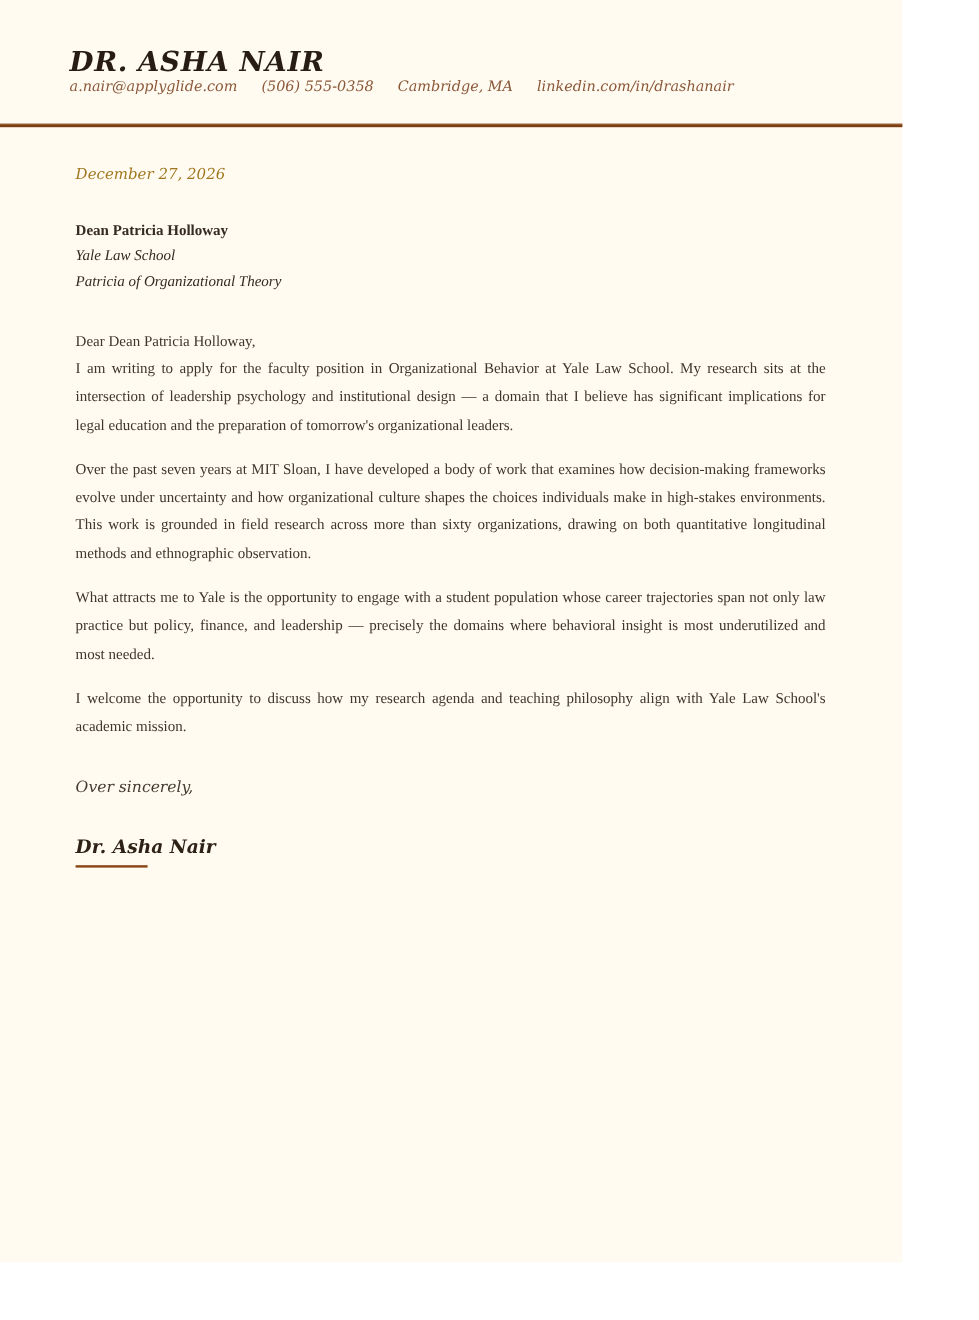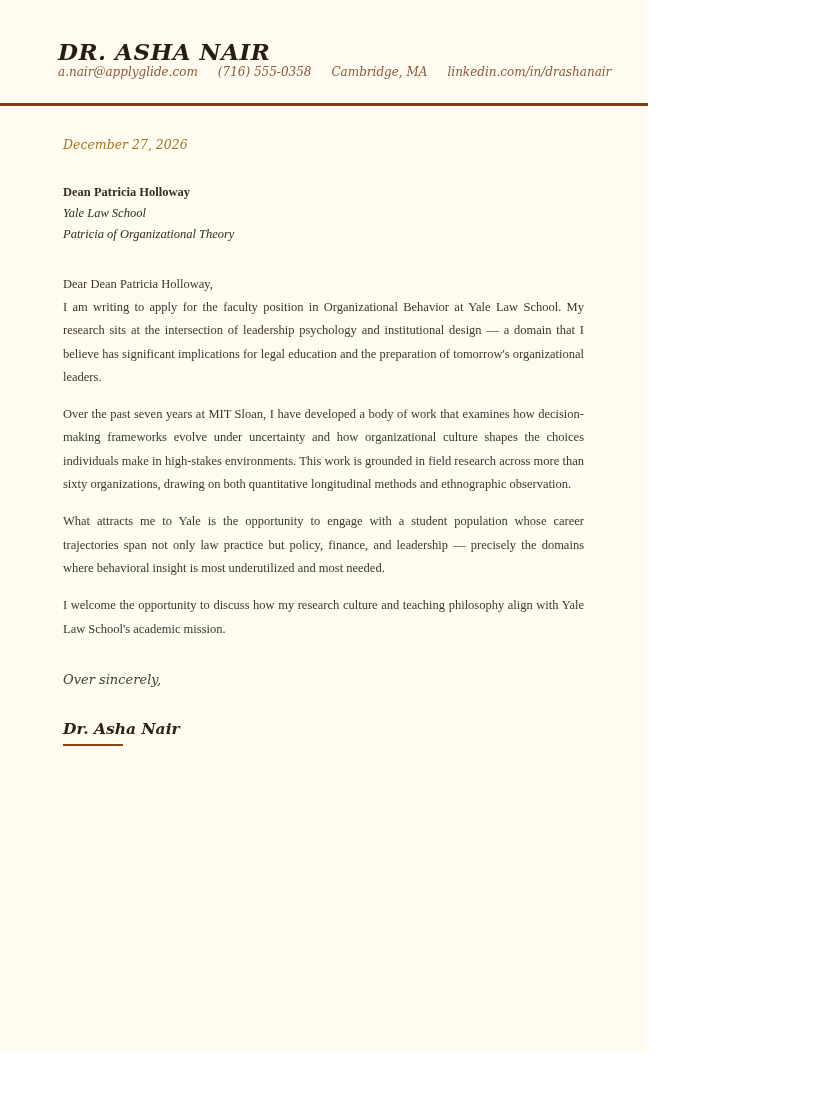--- a/index.html
+++ b/index.html
@@ -16,21 +16,21 @@
     --sig-rule:#8B4513;
   }
   *{margin:0;padding:0;box-sizing:border-box;}
   html,body{width:816px;height:1100px;}
   body{
     background:var(--page-bg);
     font-family:"Liberation Serif", serif;
     overflow:hidden;
   }
   .sheet{
-    width:648px;
+    width:752px;
     height:1052px;
     background:var(--paper);
   }
   
   .letterhead{
     padding:40px 62px 0 58px;
   }
   .brand-name{
     font-family:"DejaVu Serif", serif;
     font-style:italic;
@@ -116,21 +116,21 @@
 </style>
 </head>
 <body>
 
 <div class="sheet">
 
   <header class="letterhead">
     <h1 class="brand-name">DR. ASHA NAIR</h1>
     <div class="contact-row">
       <a class="contact-item">a.nair@applyglide.com</a>
-      <span class="contact-item">(716) 555-0358</span>
+      <span class="contact-item">(506) 555-0358</span>
       <span class="contact-item">Cambridge, MA</span>
       <a class="contact-item">linkedin.com/in/drashanair</a>
     </div>
   </header>
 
   <div class="letterhead-divider"></div>
 
   <main class="letter-main">
 
     <div class="letter-date">December 27, 2026</div>
@@ -139,21 +139,21 @@
       <div class="recipient-name">Dean Patricia Holloway</div>
       <div class="recipient-org">Yale Law School</div>
       <div class="recipient-title">Patricia of Organizational Theory</div>
     </div>
 
     <div class="salutation">Dear Dean Patricia Holloway,</div>
 
     <p class="body-para">I am writing to apply for the faculty position in Organizational Behavior at Yale Law School. My research sits at the intersection of leadership psychology and institutional design — a domain that I believe has significant implications for legal education and the preparation of tomorrow's organizational leaders.</p>
     <p class="body-para">Over the past seven years at MIT Sloan, I have developed a body of work that examines how decision-making frameworks evolve under uncertainty and how organizational culture shapes the choices individuals make in high-stakes environments. This work is grounded in field research across more than sixty organizations, drawing on both quantitative longitudinal methods and ethnographic observation.</p>
     <p class="body-para">What attracts me to Yale is the opportunity to engage with a student population whose career trajectories span not only law practice but policy, finance, and leadership — precisely the domains where behavioral insight is most underutilized and most needed.</p>
-    <p class="body-para">I welcome the opportunity to discuss how my research culture and teaching philosophy align with Yale Law School's academic mission.</p>
+    <p class="body-para">I welcome the opportunity to discuss how my research agenda and teaching philosophy align with Yale Law School's academic mission.</p>
 
     <div class="closing">Over sincerely,</div>
 
     <div class="signature-name">Dr. Asha Nair</div>
 
     <div class="signature-rule"></div>
 
   </main>
 </div>
 

